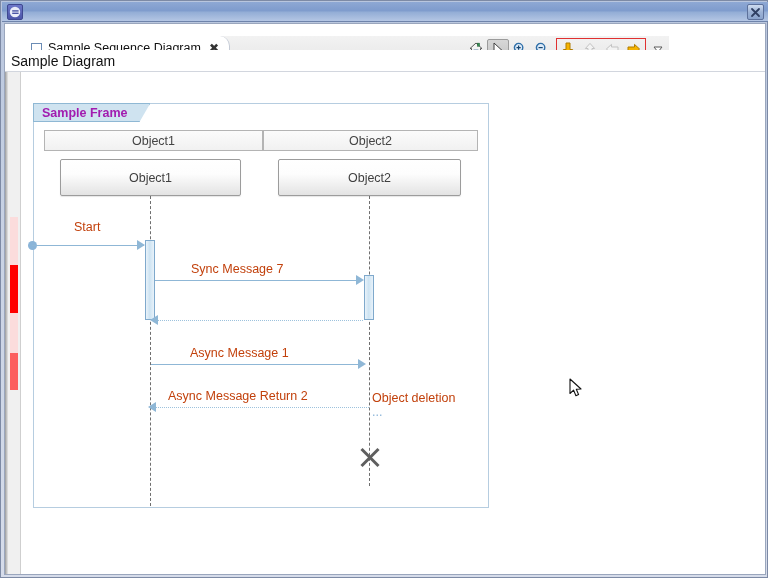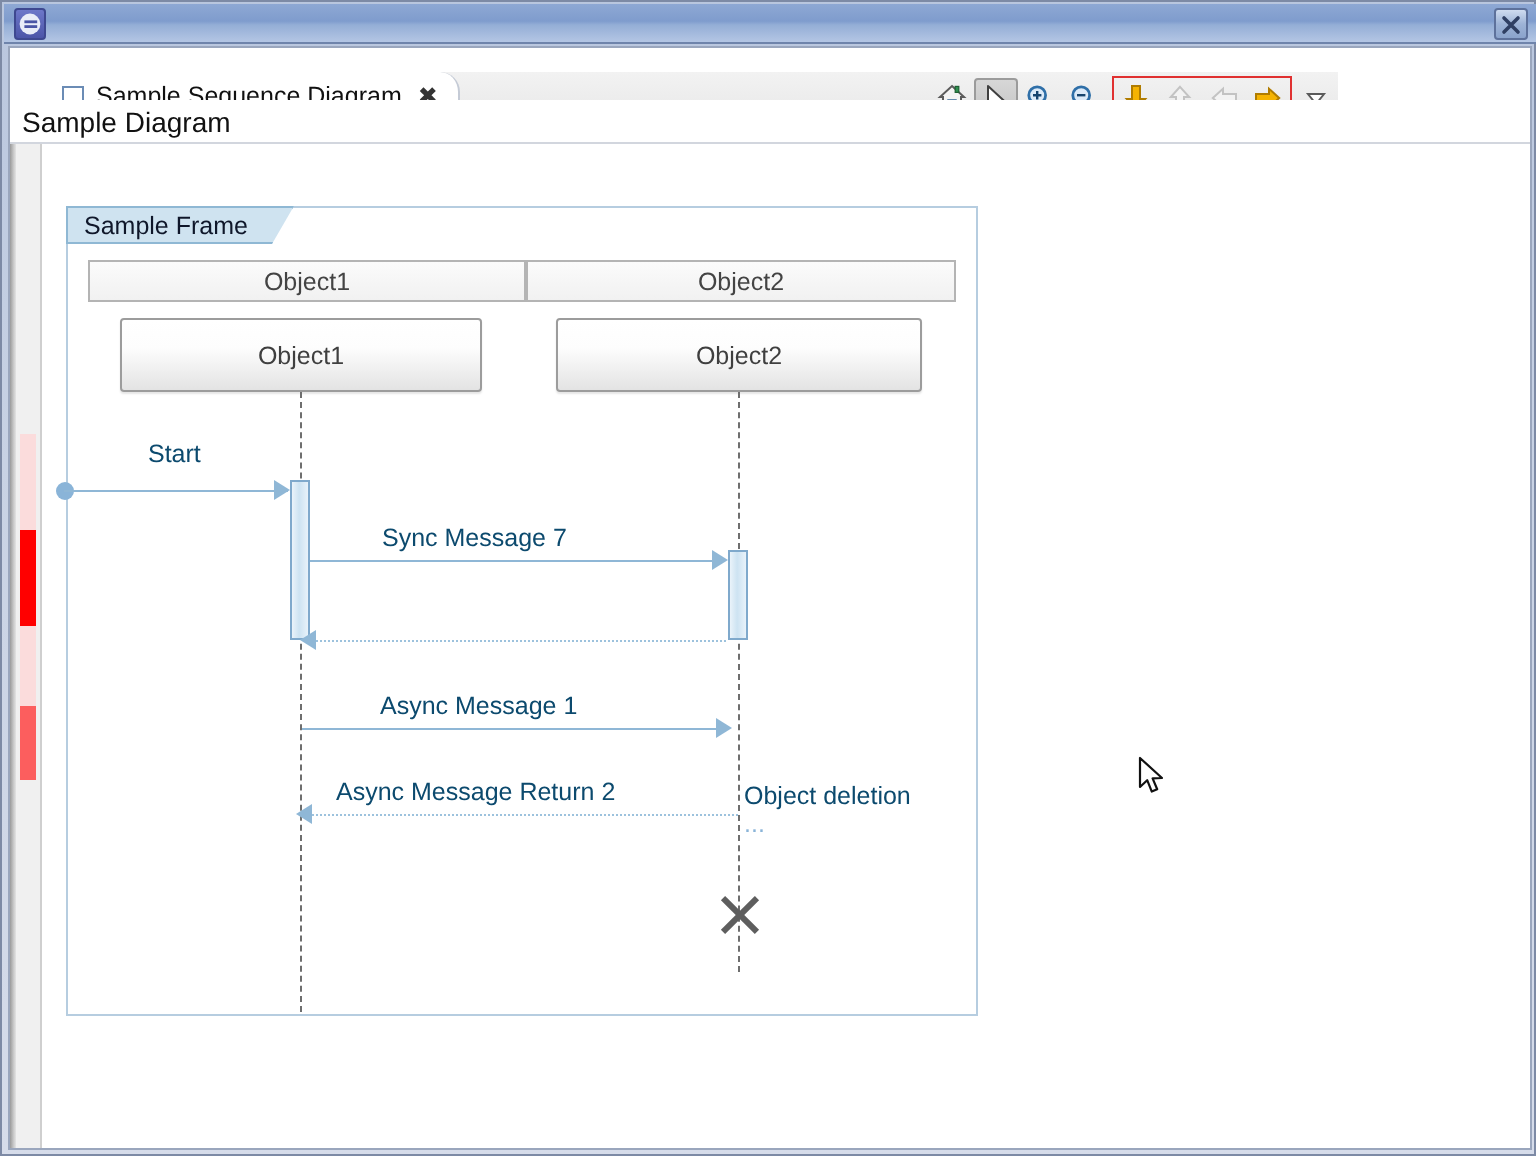--- a/index.html
+++ b/index.html
@@ -165,21 +165,21 @@
   .frame-tag {
     position: absolute; left: 11px; top: 31px;
     height: 19px; padding: 0 22px 0 8px;
     background: #cfe3f0;
     border: 1px solid #8fb8d4;
     border-bottom-right-radius: 0;
     display: flex; align-items: center;
     clip-path: polygon(0 0, 100% 0, calc(100% - 11px) 100%, 0 100%);
   }
   .frame-tag span {
-    font-size: 12.5px; font-weight: normal; color: #0f172a;
+    font-size: 12.5px; font-weight: bold; color: #a21caf;
     white-space: nowrap;
   }
 
   .hdr-cell {
     position: absolute;
     height: 21px;
     background: linear-gradient(180deg,#fbfbfb 0%, #f1f1f1 100%);
     border: 1px solid #b4b4b4;
     display:flex; align-items:center; justify-content:center;
     cursor: pointer;
@@ -225,21 +225,21 @@
     border-left: 8px solid #8fb7d6;
   }
   .arrowhead.left {
     border-top: 5px solid transparent;
     border-bottom: 5px solid transparent;
     border-right: 8px solid #8fb7d6;
   }
 
   .msg-label {
     position: absolute;
-    font-size: 12.5px; color: #0c4a6e;
+    font-size: 12.5px; color: #c2410c;
     white-space: nowrap;
     cursor: pointer;
   }
 
   .found-dot {
     position: absolute;
     width: 9px; height: 9px; border-radius: 50%;
     background: #8ab4d8;
   }
 

